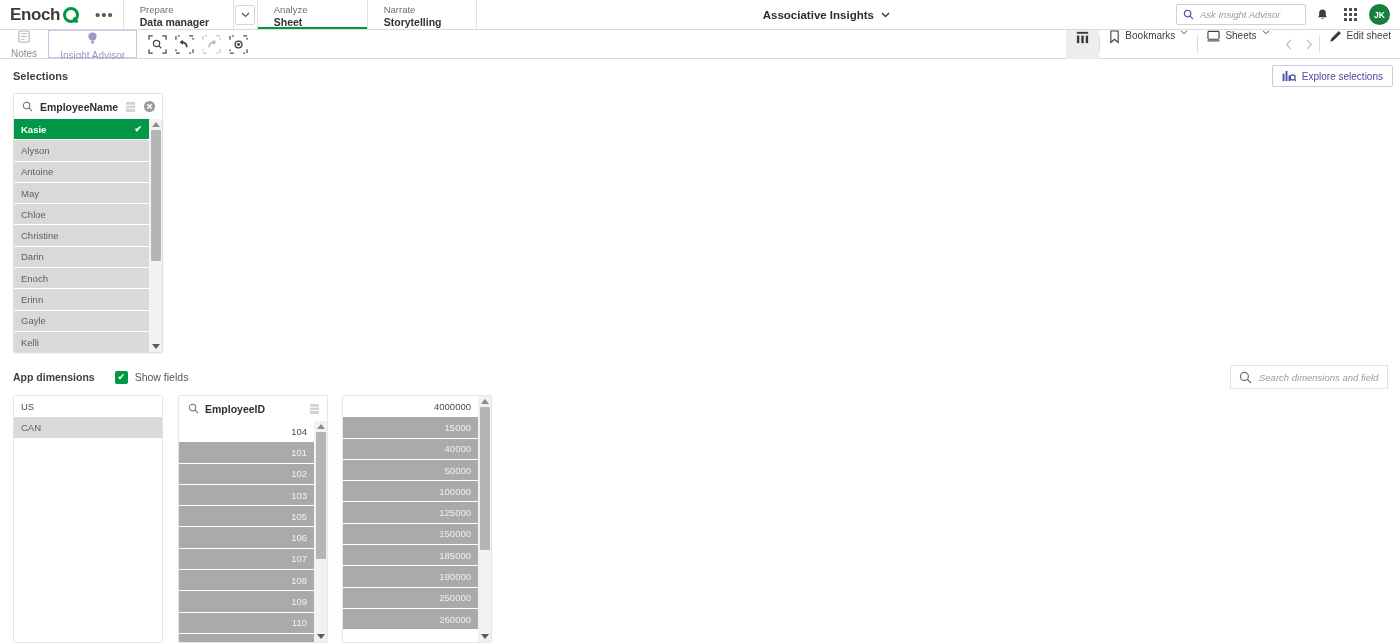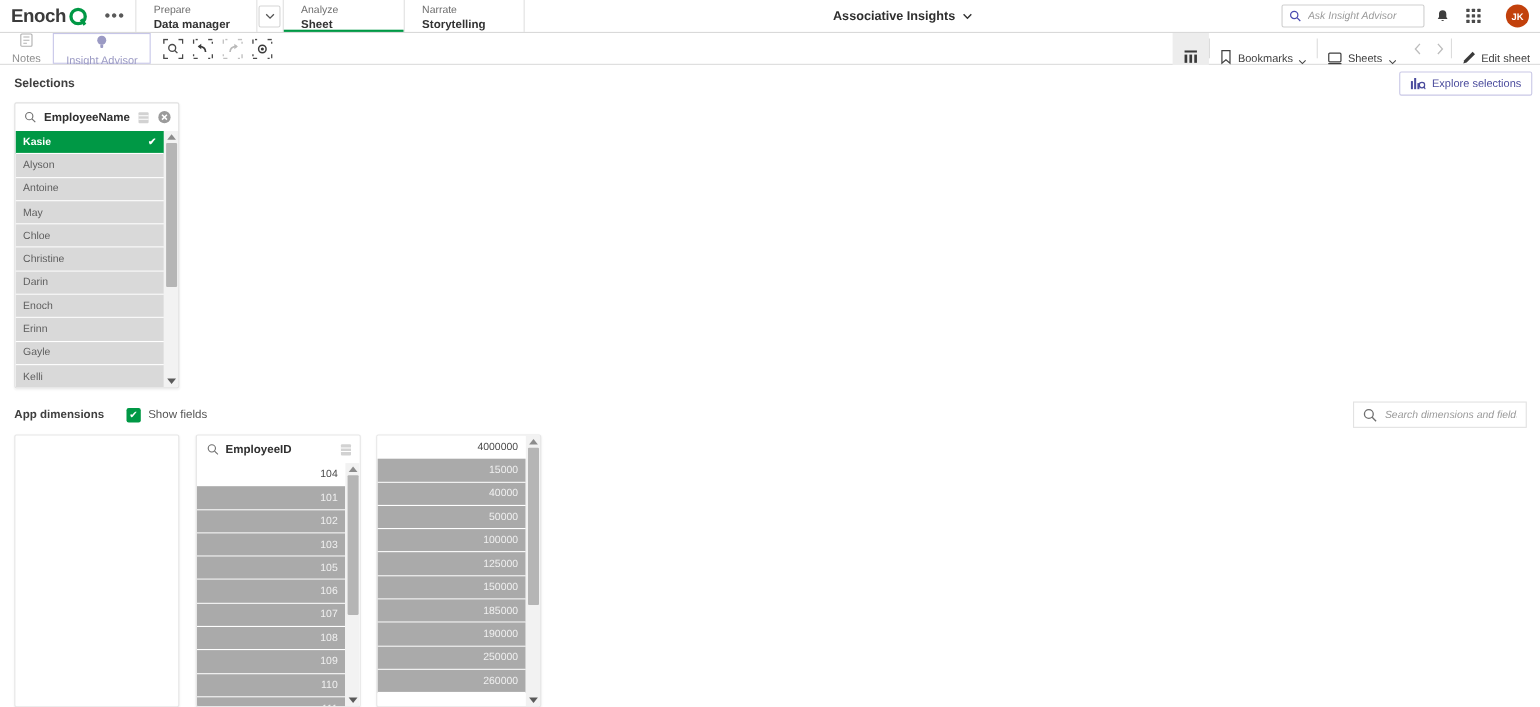--- a/index.html
+++ b/index.html
@@ -71,24 +71,24 @@
     font-style: italic; width: 100%;
   }
   .search-box input::placeholder { color: #9b9b9b; font-style: italic; }
   .icon-btn {
     width: 24px; height: 24px; display: flex; align-items: center; justify-content: center;
     cursor: pointer; color: #4a4a4a;
   }
   .grid-icon { display: grid; grid-template-columns: repeat(3, 3px); gap: 2px; }
   .grid-icon i { width: 3px; height: 3px; background: #4a4a4a; border-radius: 0.5px; display:block; }
   .avatar {
-    width: 21px; height: 21px; border-radius: 50%; background: #c2410c;
+    width: 21px; height: 21px; border-radius: 50%; background: #15803d;
     color: #fff; font-size: 8.5px; font-weight: bold;
     display: flex; align-items: center; justify-content: center; cursor: pointer;
-    margin-left: 14px;
+    margin-left: 3px;
   }
 
   
   .toolbar {
     position: absolute; top: 30px; left: 0; width: 1400px; height: 29px;
     background: #ffffff; border-bottom: 1px solid #d9d9d9;
     display: flex; align-items: center;
   }
   .tb-item {
     display: flex; align-items: center; gap: 5px; height: 28px;
@@ -97,21 +97,21 @@
   .tb-item.framed { border: 1px solid #c7c6e8; height: 28px; }
   .tb-item.ia { color: #9b9ac4; }
   .sel-tools { display: flex; align-items: center; gap: 5px; padding: 0 9px; }
   .sel-tool {
     width: 22px; height: 22px; display: flex; align-items: center; justify-content: center;
     cursor: pointer;
   }
   .sel-tool.disabled { opacity: 0.35; cursor: default; }
   .tb-right { margin-left: auto; display: flex; align-items: center; height: 29px; }
   .tb-btn {
-    display: flex; align-items: flex-end; gap: 5px; padding: 0 9px; height: 29px;
+    display: flex; align-items: flex-start; gap: 5px; padding: 0 9px; height: 29px;
     font-size: 10px; color: #3f3f3f; cursor: pointer;
   }
   .tb-btn.sel-active { background: #ededed; }
   .chev { font-size: 8px; color: #666; }
   .tb-divider { width: 1px; height: 18px; background: #dcdcdc; }
   .nav-arrow { padding: 0 6px; color: #bdbdbd; font-size: 11px; cursor: pointer; }
 
   
   .sel-header {
     position: absolute; top: 59px; left: 0; width: 1400px; height: 34px;
@@ -516,20 +516,30 @@
         <svg width="13" height="13" viewBox="0 0 13 13">
             <circle cx="5.4" cy="5.4" r="4" stroke="#6e6e6e" stroke-width="1.2" fill="none"></circle>
             <line x1="8.4" y1="8.4" x2="12" y2="12" stroke="#6e6e6e" stroke-width="1.2"></line>
           </svg>
       </span>
       <input type="text" placeholder="Search dimensions and fields" style="">
     </div>
   </div>
 
   <div class="field-card" id="card-country">
+    <div class="listbox">
+      <div class="list-rows" id="rows-country">
+          <div class="row available">
+            <span>US</span>
+          </div>
+          <div class="row alt">
+            <span>CAN</span>
+          </div>
+        </div>
+    </div>
   </div>
 
   <div class="field-card" id="card-employeeid">
     <div class="field-head">
       <span class="head-icon">
         <svg width="11" height="11" viewBox="0 0 12 12">
             <circle cx="5" cy="5" r="3.6" stroke="#6e6e6e" stroke-width="1.1" fill="none"></circle>
             <line x1="7.7" y1="7.7" x2="11" y2="11" stroke="#6e6e6e" stroke-width="1.1"></line>
           </svg>
       </span>

